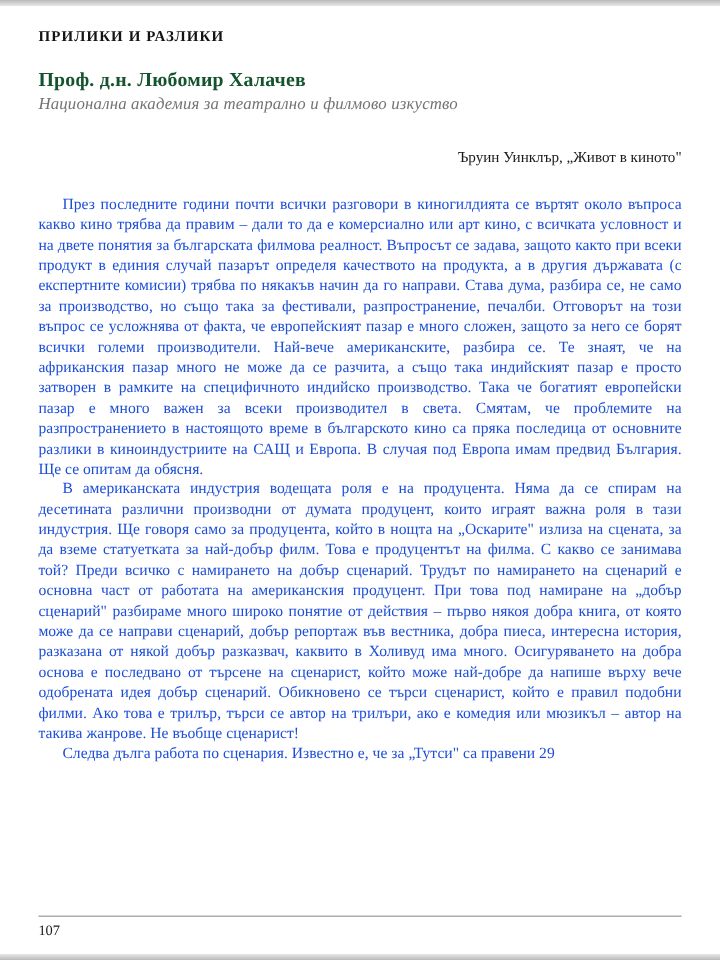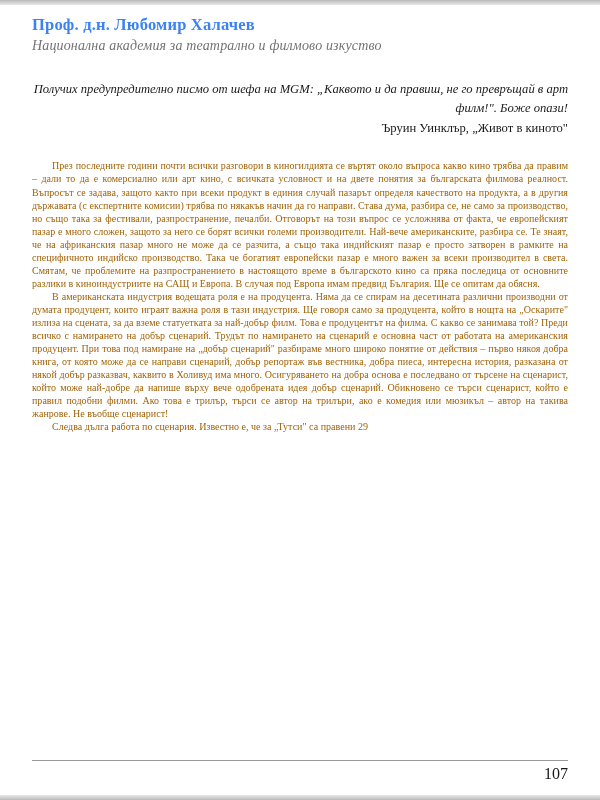--- a/index.html
+++ b/index.html
@@ -54,22 +54,22 @@
     letter-spacing: 0.9px;
     margin-top: 18px;
     color: #141414;
   }
 
   
   .author-name {
     font-weight: bold;
     font-size: 16.5px;
     letter-spacing: 0.2px;
-    margin-top: 10px;
-    color: #3b82f6;
+    margin-top: 19px;
+    color: #14532d;
   }
   .author-affil {
     font-style: italic;
     font-size: 14px;
     margin-top: 3px;
     letter-spacing: 0.15px;
     color: #737373;
   }
 
   
@@ -84,68 +84,68 @@
   .epigraph .src {
     display: block;
     font-style: normal;
     margin-top: 1px;
     font-size: 12.6px;
   }
 
   
   .body-text {
     margin-top: 21px;
-    font-size: 10px;
+    font-size: 13px;
     line-height: 1.305;
     text-align: justify;
     text-justify: inter-word;
     letter-spacing: 0.02px;
-    color: #a16207;
+    color: #1d4ed8;
   }
   .body-text p {
     margin: 0;
     text-indent: 20px;
   }
 
   
   .footer {
     position: absolute;
     left: 32px;
     width: 536px;
     bottom: 12px;
   }
   .footer-rule {
     height: 1px;
     background: #9a9a9a;
     width: 536px;
   }
   .folio {
-    text-align: right;
-    font-size: 16px;
+    text-align: left;
+    font-size: 12px;
     margin-top: 4px;
     color: #171717;
   }
 </style>
 </head>
 <body>
 
 <div class="scan-bar top"></div>
 <div class="scan-bar bottom"></div>
 
 <div class="page">
 
   <div class="content">
 
+    <div class="running-head">ПРИЛИКИ И РАЗЛИКИ</div>
 
     <div class="author-name">Проф. д.н. Любомир Халачев</div>
 
     <div class="author-affil">Национална академия за театрално и филмово изкуство</div>
 
     <div class="epigraph">
-      <span>Получих предупредително писмо от шефа на MGM: „Каквото и да правиш, не го превръщай в арт филм!". Боже опази!</span>
       <span class="src">Ъруин Уинклър, „Живот в киното"</span>
     </div>
 
     <div class="body-text">
       <p>През последните години почти всички разговори в киногилдията се въртят около въпроса какво кино трябва да правим – дали то да е комерсиално или арт кино, с всичката условност и на двете понятия за българската филмова реалност. Въпросът се задава, защото както при всеки продукт в единия случай пазарът определя качеството на продукта, а в другия държавата (с експертните комисии)  трябва по някакъв начин да го направи. Става дума, разбира се, не само за производство, но също така за фестивали, разпространение, печалби. Отговорът на този въпрос се усложнява от факта, че  европейският пазар е много сложен, защото за него се борят всички големи производители. Най-вече американските, разбира се. Те знаят, че на африканския пазар много не може да се разчита, а също така индийският пазар е просто затворен в рамките на специфичното индийско производство. Така че богатият европейски пазар е много важен за всеки производител в света. Смятам, че проблемите на разпространението в настоящото време в българското кино са пряка последица от основните  разлики в киноиндустриите на САЩ и Европа. В случая под Европа имам предвид България. Ще се опитам да обясня.</p>
       <p>В американската индустрия водещата роля е на продуцента. Няма да се спирам на десетината различни производни от думата продуцент, които играят важна роля в тази индустрия. Ще говоря само за продуцента, който в нощта на „Оскарите" излиза на сцената, за да вземе статуетката за най-добър филм. Това е продуцентът на филма. С какво се занимава той? Преди всичко с намирането на добър сценарий. Трудът по намирането на сценарий е основна част от работата на американския продуцент. При това под намиране на „добър сценарий" разбираме много широко понятие от действия – първо някоя добра книга, от която може да се направи сценарий, добър репортаж във вестника, добра пиеса, интересна история, разказана от някой добър разказвач, каквито в Холивуд има много. Осигуряването на добра основа е последвано от търсене на сценарист, който може най-добре да напише върху вече одобрената идея добър сценарий. Обикновено се търси сценарист, който е правил подобни филми. Ако това е трилър, търси се автор на трилъри, ако е комедия или мюзикъл – автор на такива жанрове. Не въобще сценарист!</p>
       <p>Следва дълга работа по сценария. Известно е, че за „Тутси" са правени 29</p>
     </div>
 
   </div>

